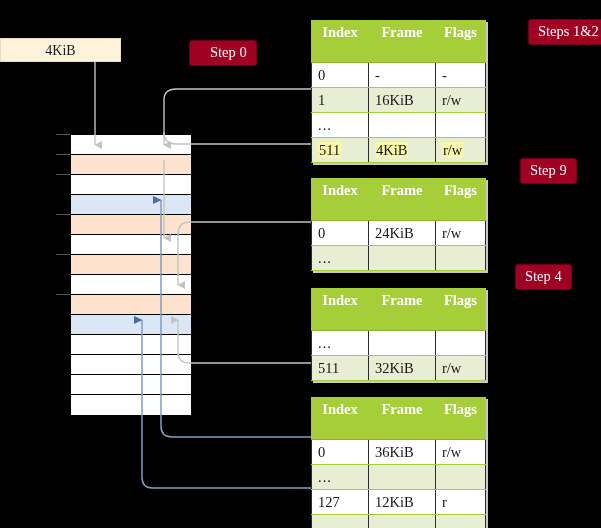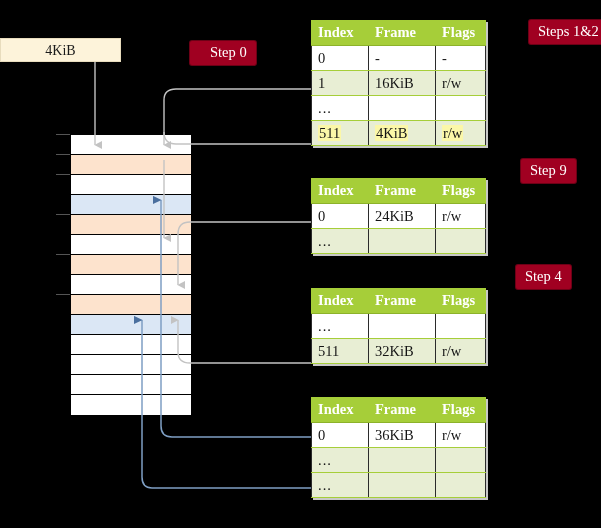--- a/index.html
+++ b/index.html
@@ -48,22 +48,22 @@
     border-collapse: collapse;
     background: #ffffff;
     box-shadow: 2px 2px 0 0 #c8c8c8;
     table-layout: fixed;
   }
   .ptable th {
     background: #a6ce39;
     color: #ffffff;
     font-weight: bold;
     font-size: 14.5px;
-    text-align: left;
-    padding: 3px 6px 4px 6px;
+    text-align: center;
+    padding: 3px 6px 21px 6px;
     border: 1px solid #a6ce39;
     border-bottom: 1px solid #8cb22a;
     white-space: nowrap;
   }
   .ptable td {
     font-size: 14.5px;
     color: #141414;
     padding: 3px 6px 3px 6px;
     border-left: 1px solid #2b2b2b;
     border-right: 1px solid #2b2b2b;
@@ -268,20 +268,25 @@
         <tr class="plain">
           <td>0</td>
           <td>36KiB</td>
           <td>r/w</td>
         </tr>
         <tr class="alt">
           <td class="ell">...</td>
           <td>&nbsp;</td>
           <td>&nbsp;</td>
         </tr>
+        <tr class="plain">
+          <td>127</td>
+          <td>12KiB</td>
+          <td>r</td>
+        </tr>
         <tr class="alt">
           <td class="ell">...</td>
           <td>&nbsp;</td>
           <td>&nbsp;</td>
         </tr>
       </tbody>
   </table>
 
   <svg id="wires" viewBox="0 0 601 528" xmlns="http://www.w3.org/2000/svg">
     <defs>

